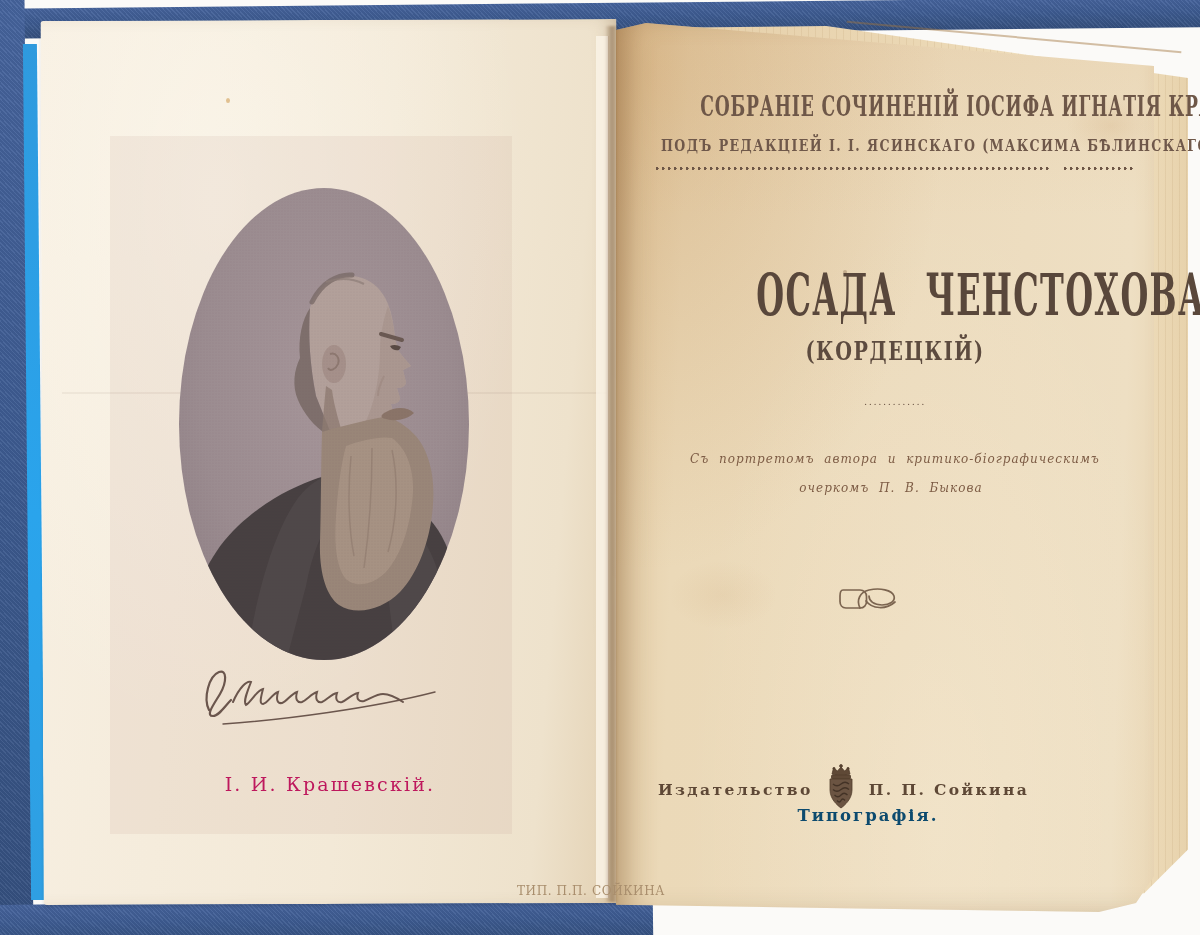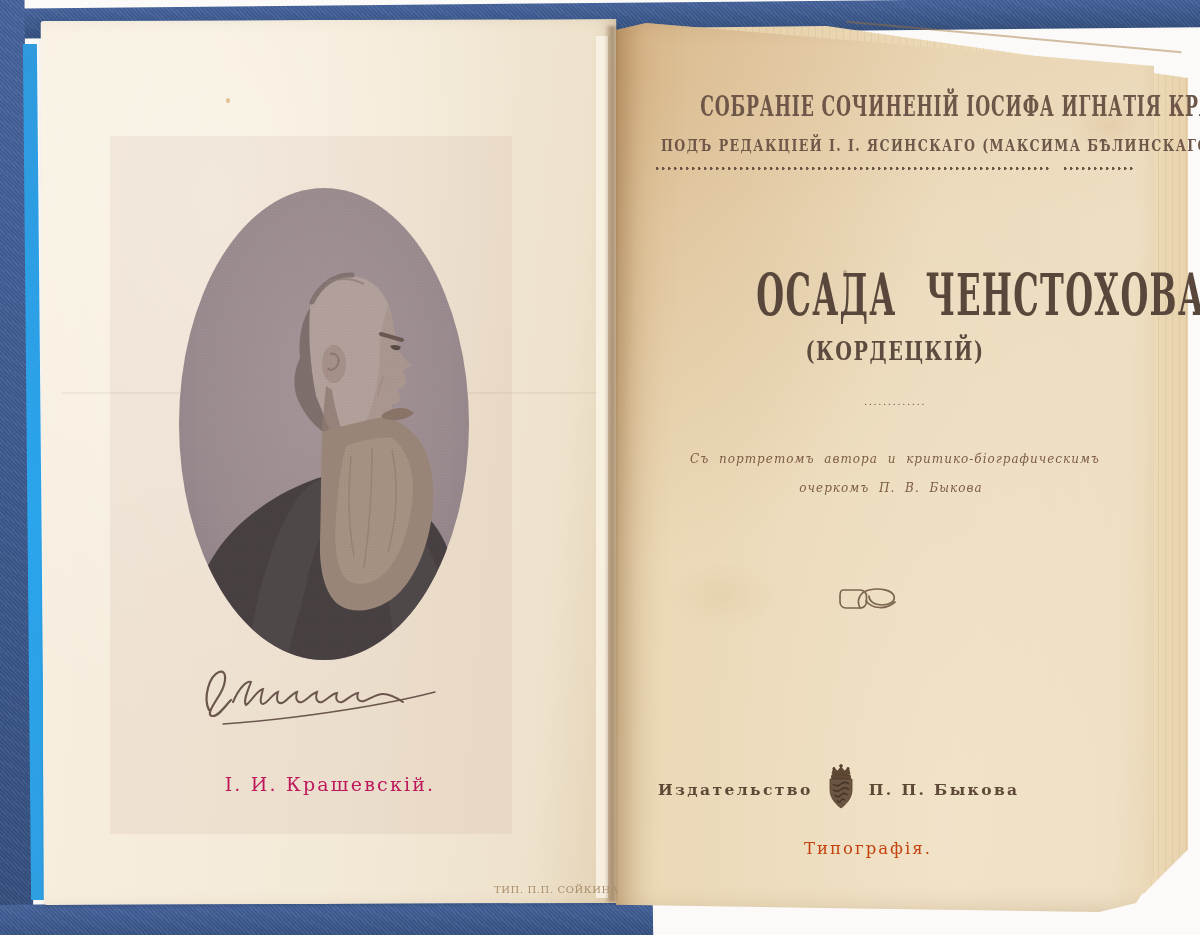--- a/index.html
+++ b/index.html
@@ -74,27 +74,27 @@
   .title .squeeze{transform:scale(0.64,1.14);letter-spacing:2px;word-spacing:26px;}
   .subtitle{left:630px;top:336px;width:530px;color:#5d4b3f;font-weight:bold;font-size:24px;}
   .subtitle .squeeze{transform:scale(0.80,1.12);letter-spacing:2px;}
   .mini-dots{left:630px;top:396px;width:530px;color:#6d5646;font-size:10px;letter-spacing:1.6px;}
   .desc{color:#7d5c45;font-size:12px;letter-spacing:1px;word-spacing:5px;font-style:italic;}
   .desc1{left:630px;top:452px;width:530px;}
   .desc2{left:626px;top:481px;width:530px;}
   .ornament-box{left:836px;top:584px;width:64px;height:30px;z-index:5;}
   .pub-row{left:618px;top:764px;width:500px;z-index:5;display:flex;justify-content:flex-start;align-items:center;gap:13px;margin-left:40px;}
   .pub-text{color:#5e4836;font-size:15.5px;letter-spacing:2.4px;font-weight:bold;}
-  .imprint1{left:618px;top:839px;width:500px;color:#c2410c;font-size:16.5px;letter-spacing:2px;font-weight:normal;}
+  .imprint1{left:618px;top:806px;width:500px;color:#0c4a6e;font-size:16.5px;letter-spacing:2px;font-weight:bold;}
   .imprint2{left:618px;top:834px;width:500px;color:#6b4f38;font-size:11.5px;letter-spacing:1.2px;font-weight:bold;}
 
   .portrait-box{left:176px;top:186px;width:296px;height:476px;z-index:5;}
   .signature-box{left:193px;top:654px;width:256px;height:78px;z-index:5;}
   .caption{left:140px;top:773px;width:380px;color:#be185d;font-size:19px;letter-spacing:2.2px;z-index:5;}
-  .printer-note{left:494px;top:884px;color:#a98e6d;font-size:10px;letter-spacing:0.6px;z-index:5;}
+  .printer-note{left:517px;top:884px;color:#a98e6d;font-size:12px;letter-spacing:0.6px;z-index:5;}
 </style>
 </head>
 <body>
 
 <div class="stage">
 
   <div class="abs cover cover-top"></div>
   <div class="abs cover cover-left"></div>
   <div class="abs cover cover-bottom"></div>
   <div class="abs endpaper"></div>
@@ -206,17 +206,17 @@
           <circle cx="15" cy="2" r="1.4"></circle>
             <circle cx="8" cy="4.5" r="1.1"></circle>
             <circle cx="22" cy="4.5" r="1.1"></circle>
           <path d="M15,3 l3.5,4 l4,-3 l1.5,6 l-9,2.5 l-9,-2.5 l1.5,-6 l4,3 z"></path>
           <rect x="5.5" y="11" width="19" height="4" rx="1"></rect>
           <path d="M4,15 h22 v11 c0,9 -7.5,15.5 -11,18 c-3.5,-2.5 -11,-9 -11,-18 z" fill="#6b5442"></path>
         </g>
         <path d="M7,20 q4,3.5 8,0 t8,0 M7,25.5 q4,3.5 8,0 t8,0 M8.5,31 q3.5,3.5 6.5,0 t6.5,0 M11,36.5 q2.5,3 4,0 t4,0" stroke="#3c2d21" stroke-width="1.3" fill="none" opacity="0.85"></path>
       </svg>
     </span>
-    <span class="txt pub-text">П. П. Быкова</span>
+    <span class="txt pub-text">П. П. Сойкина</span>
   </div>
   <div class="abs txt t-center imprint1">Типографія.</div>
 
 </div>
 
 </body></html>

